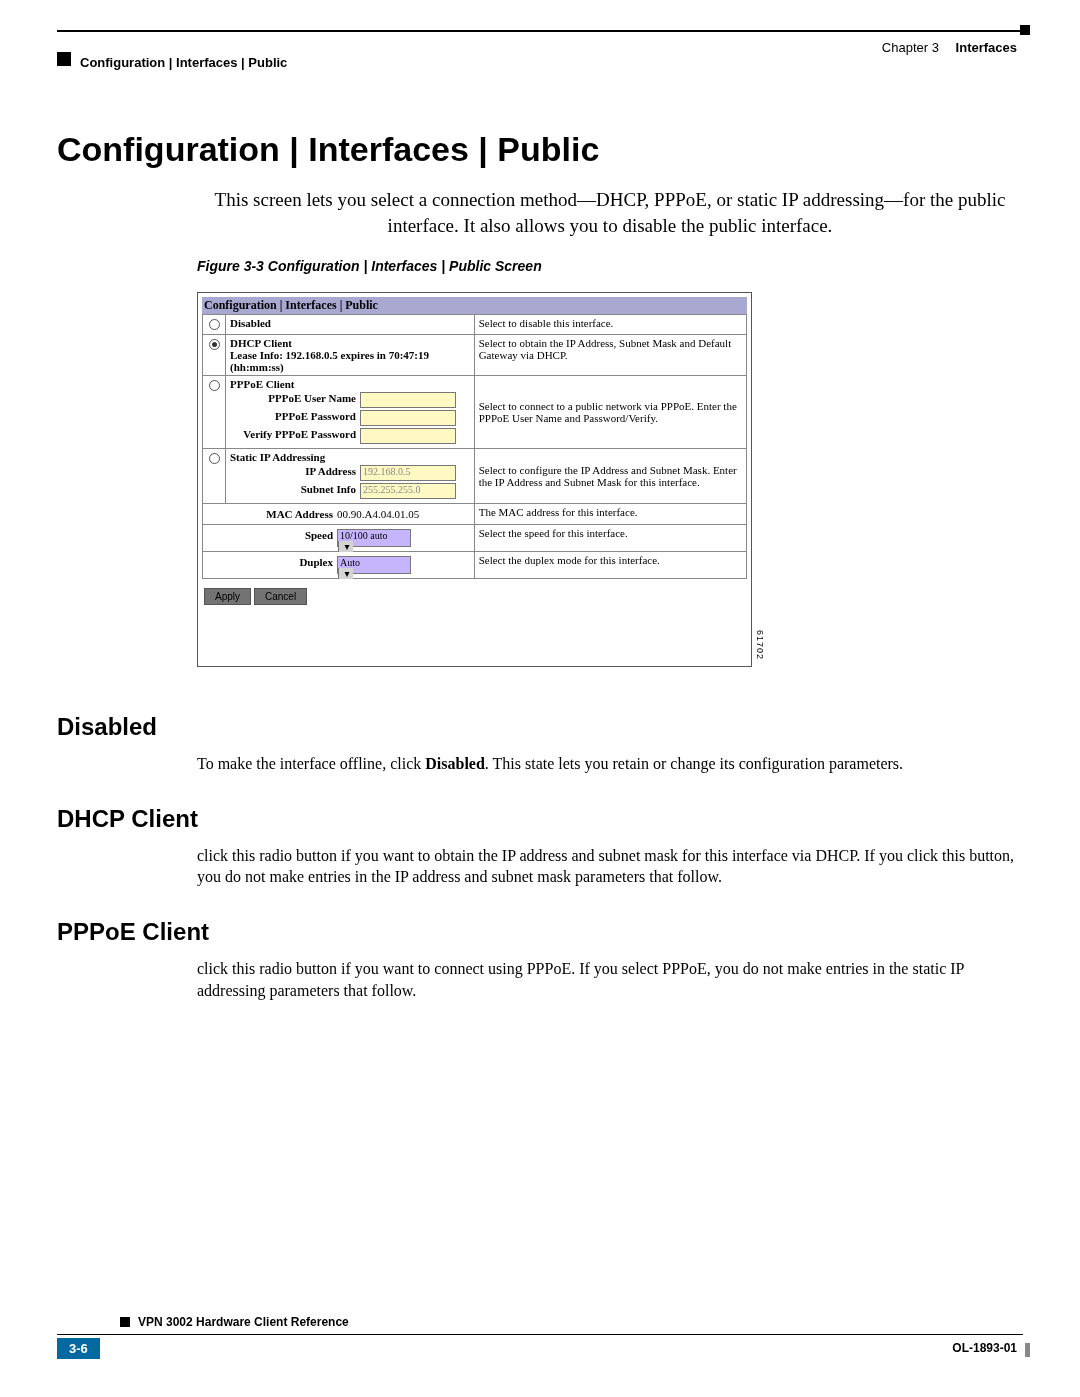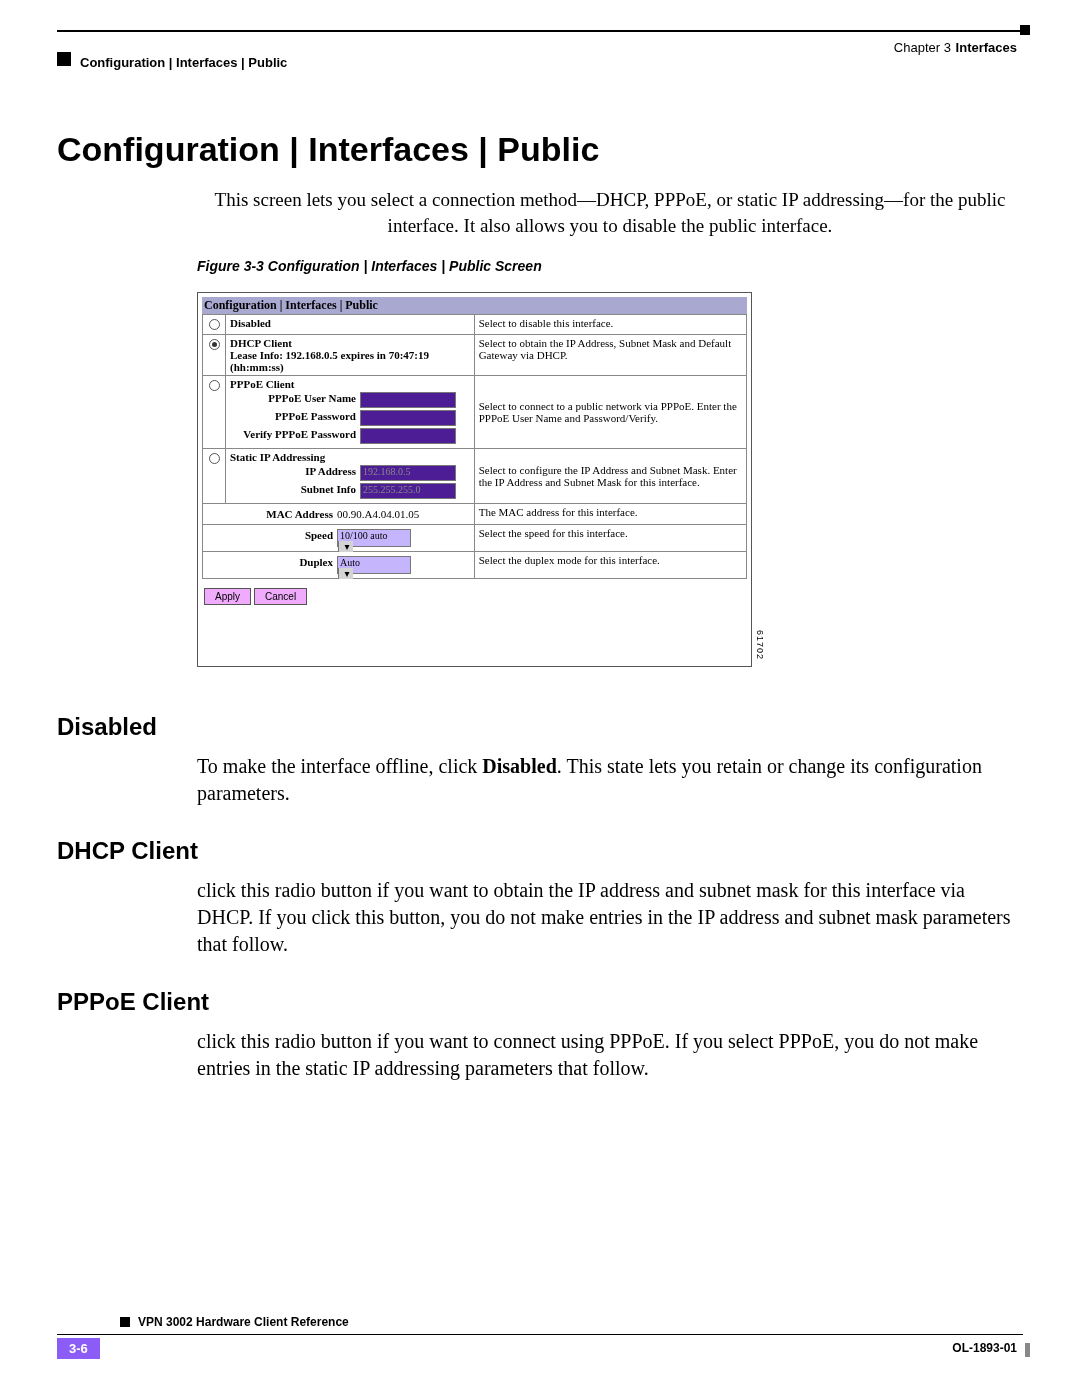--- a/index.html
+++ b/index.html
@@ -4,21 +4,21 @@
 <style>
   html,body{margin:0;padding:0;background:#fff;}
   .page{
     width:1080px;height:1397px;position:relative;
     font-family:"Times New Roman",Times,serif;
     color:#000;box-sizing:border-box;padding:30px 57px 0 57px;
   }
   .top-rule{border-top:2px solid #000;position:absolute;left:57px;right:57px;top:30px;}
   .marker-right{position:absolute;top:25px;right:50px;width:10px;height:10px;background:#000;}
   .hdr-right{position:absolute;top:40px;right:63px;font-family:Arial,Helvetica,sans-serif;font-size:13px;font-weight:700;}
-  .hdr-right .ch{font-weight:400;margin-right:1px;}
+  .hdr-right .ch{font-weight:400;margin-right:13px;}
   .marker-left{position:absolute;top:52px;left:57px;width:14px;height:14px;background:#000;}
   .hdr-left{position:absolute;top:55px;left:80px;font-family:Arial,Helvetica,sans-serif;font-size:13px;font-weight:700;}
 
   .main{padding-top:100px;}
   h1{font-family:Arial,Helvetica,sans-serif;font-size:34px;font-weight:700;margin:0 0 18px 0;}
   .body-para{font-size:19px;line-height:1.35;margin:2px 0 20px 0;padding-left:140px;text-align:center;}
   .fig-cap{font-family:Arial,Helvetica,sans-serif;font-size:14px;font-weight:700;font-style:italic;margin:6px 0 18px 0;padding-left:140px;}
   .fig-cap .lbl{margin-right:0;}
 
   .screenshot{
@@ -28,38 +28,38 @@
   }
   .ss-title{background:#a8a8d0;color:#000;font-weight:700;font-size:12px;padding:1px 2px;}
   .ss-sub{font-weight:700;font-size:13px;margin:8px 2px 10px 2px;}
   .ss-table{width:100%;border-collapse:collapse;font-size:11px;}
   .ss-table td{border:1px solid #888;vertical-align:top;padding:2px 4px;}
   .radio-cell{width:14px;text-align:center;vertical-align:top;padding-top:4px!important;}
   .radio{display:inline-block;width:9px;height:9px;border:1px solid #555;border-radius:50%;position:relative;}
   .radio.checked::after{content:"";position:absolute;left:2px;top:2px;width:5px;height:5px;border-radius:50%;background:#333;}
   .field-row{display:flex;align-items:flex-start;margin:2px 0;}
   .field-row label{font-weight:700;text-align:right;flex:0 0 126px;padding-right:4px;font-size:11px;}
-  .field-input{border:1px solid #777;height:14px;width:90px;font-size:10px;padding:0 2px;color:#888;background:#4c1d95;}
+  .field-input{border:1px solid #777;height:14px;width:90px;font-size:10px;padding:0 2px;color:#888;background:#fef9c3;}
   .sel{border:1px solid #777;height:16px;width:72px;font-size:10px;background:#c4b5fd;}
   .sel span{display:inline-block;width:56px;padding-left:2px;}
   .sel .arrow{display:inline-block;width:12px;text-align:center;border-left:1px solid #777;background:#d4d4d4;}
-  .btn{border:1px solid #555;background:#f0abfc;font-family:Arial,Helvetica,sans-serif;font-size:10px;padding:2px 10px;cursor:pointer;}
+  .btn{border:1px solid #555;background:#737373;font-family:Arial,Helvetica,sans-serif;font-size:10px;padding:2px 10px;cursor:pointer;}
   .btns{margin:10px 2px 6px 2px;}
   .ss-id{position:absolute;right:-14px;bottom:6px;font-size:9px;writing-mode:vertical-rl;letter-spacing:1px;font-family:Arial,Helvetica,sans-serif;}
 
   h2{font-family:Arial,Helvetica,sans-serif;font-size:24px;font-weight:700;margin:46px 0 12px 0;}
   h2.tight{margin-top:30px;}
-  .body2{font-size:20px;line-height:1.35;margin:0;padding-left:140px;}
+  .body2{font-size:16px;line-height:1.35;margin:0;padding-left:140px;}
   .body2 b{font-weight:700;}
 
   
   .foot-rule{position:absolute;left:57px;right:57px;bottom:62px;border-top:1.5px solid #000;}
   .foot-marker{position:absolute;left:120px;bottom:70px;width:10px;height:10px;background:#000;}
   .foot-title{position:absolute;left:138px;bottom:68px;font-family:Arial,Helvetica,sans-serif;font-size:12px;font-weight:700;}
-  .foot-page{position:absolute;left:57px;bottom:38px;background:#8b5cf6;color:#fff;font-family:Arial,Helvetica,sans-serif;font-size:13px;font-weight:700;padding:3px 12px;}
+  .foot-page{position:absolute;left:57px;bottom:38px;background:#0369a1;color:#fff;font-family:Arial,Helvetica,sans-serif;font-size:13px;font-weight:700;padding:3px 12px;}
   .foot-right-marker{position:absolute;right:50px;bottom:40px;width:5px;height:14px;background:#888;}
   .foot-id{position:absolute;right:63px;bottom:42px;font-family:Arial,Helvetica,sans-serif;font-size:12px;font-weight:700;}
 </style>
 </head>
 <body>
 
 <div class="page">
   <div class="top-rule"></div>
   <div class="marker-right"></div>
   <div class="hdr-right">

